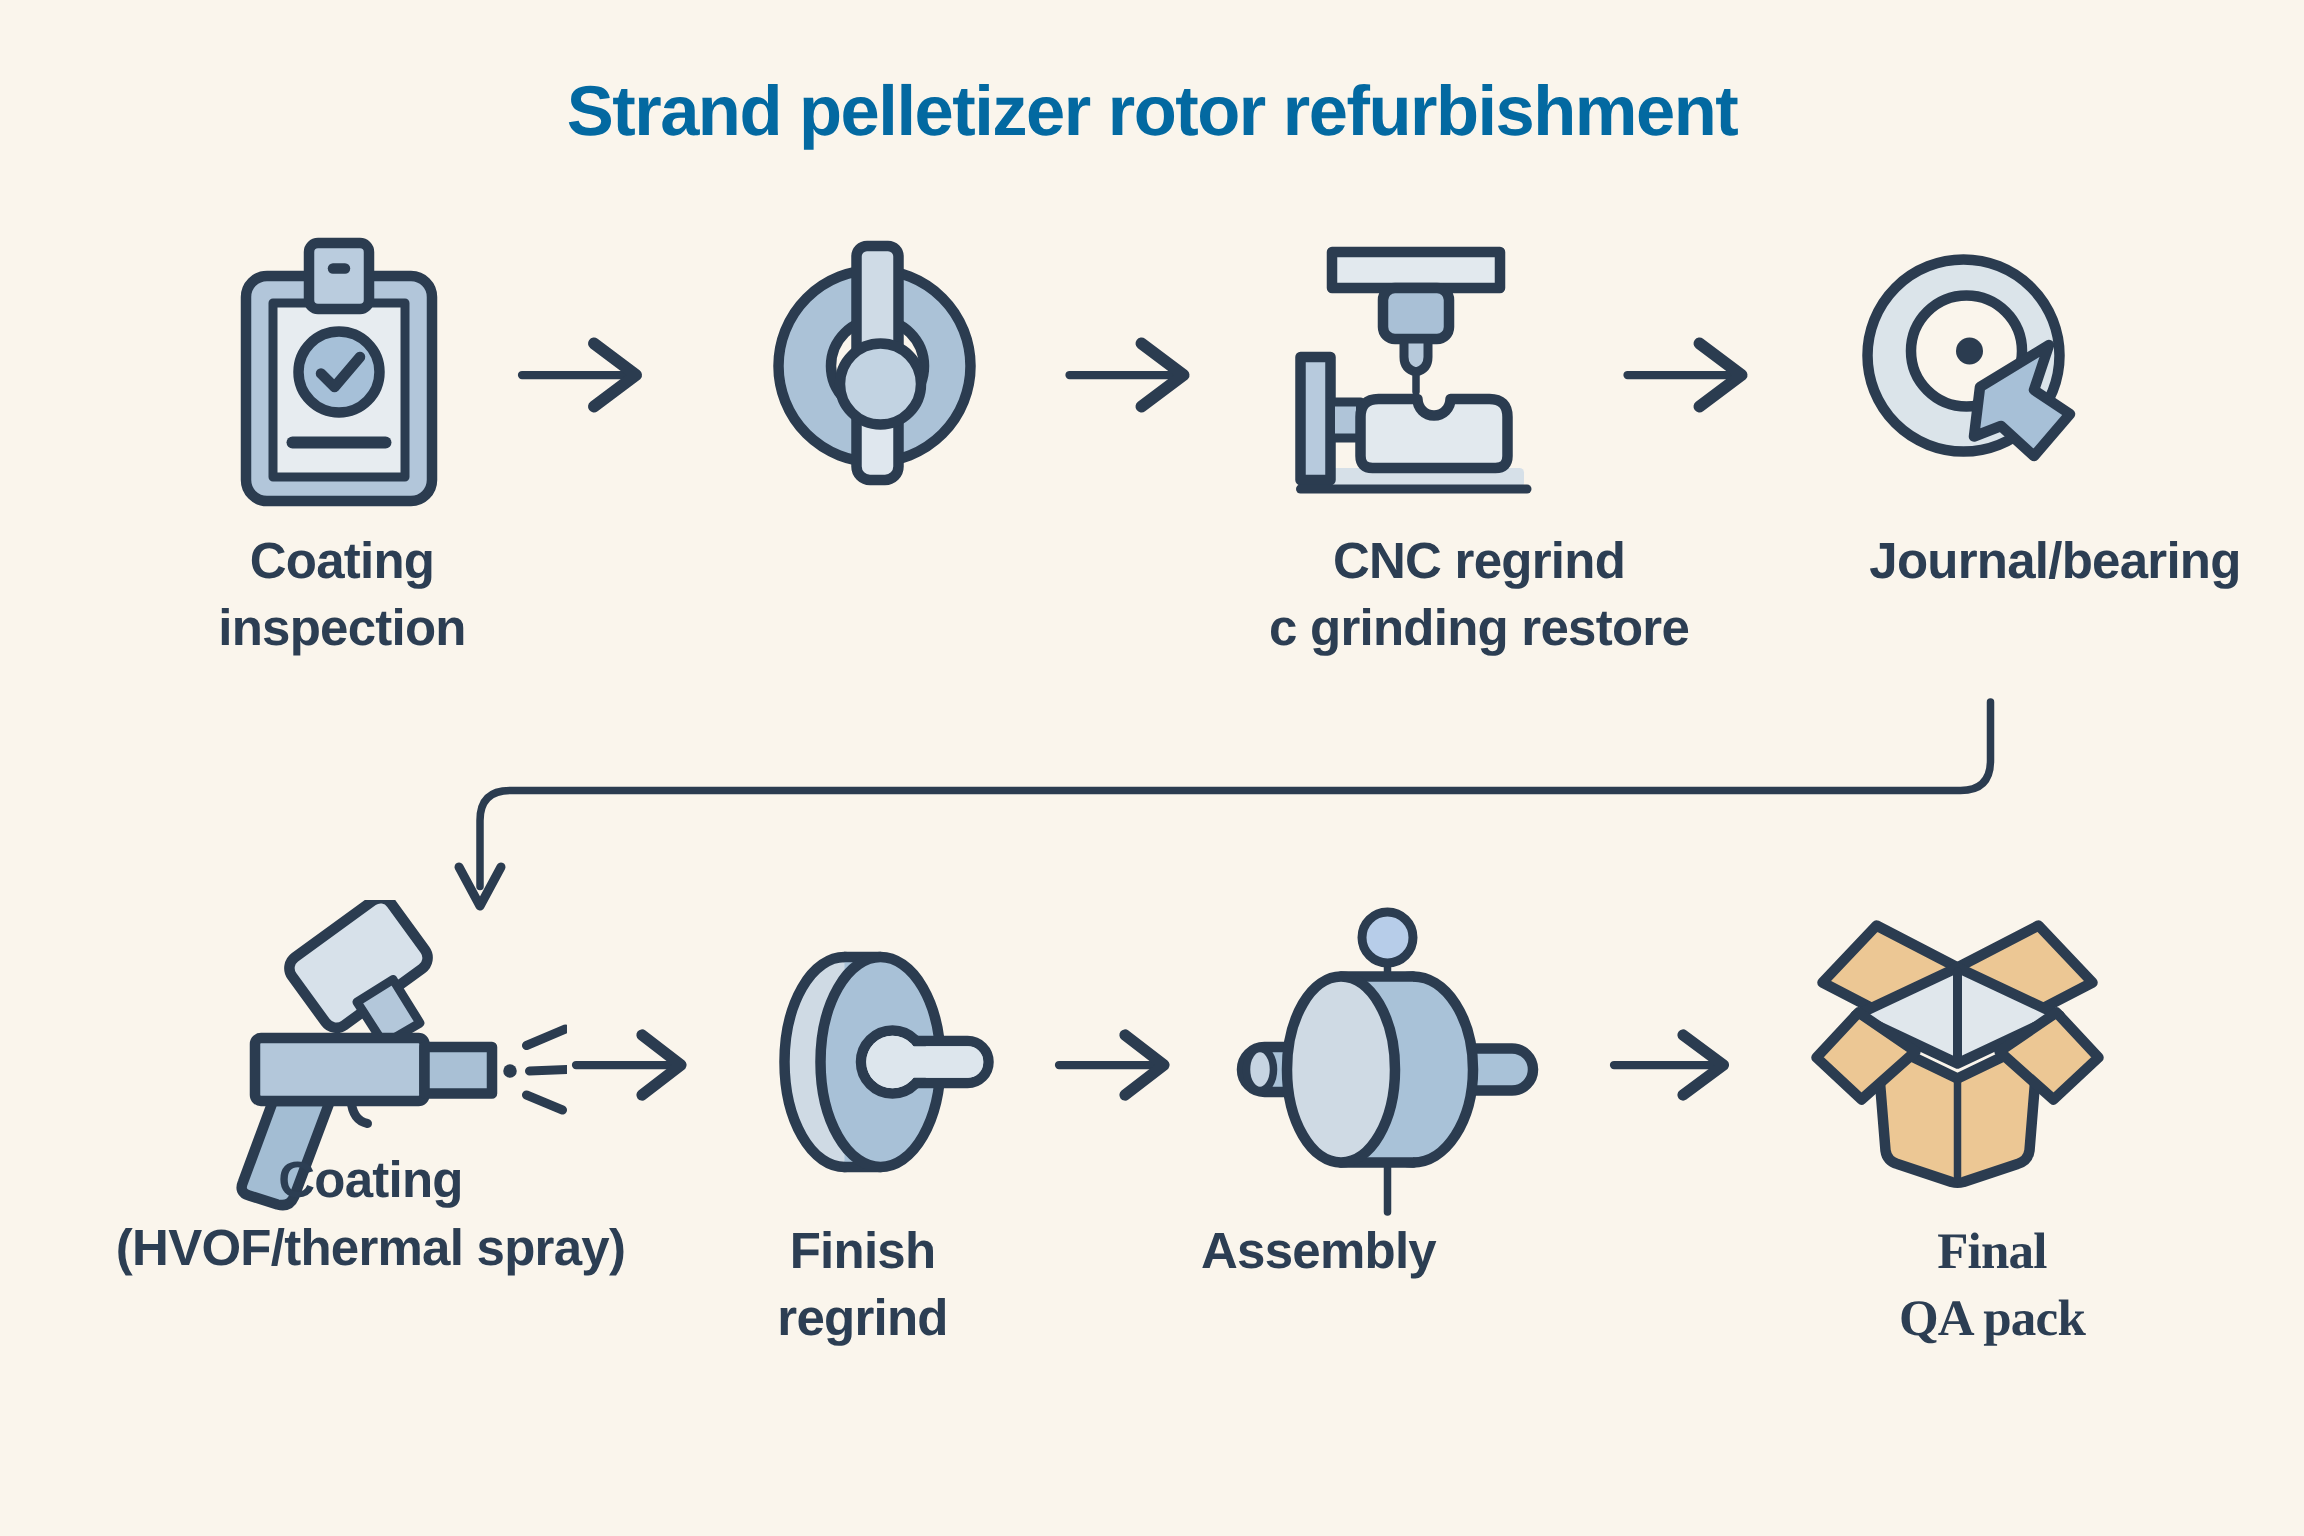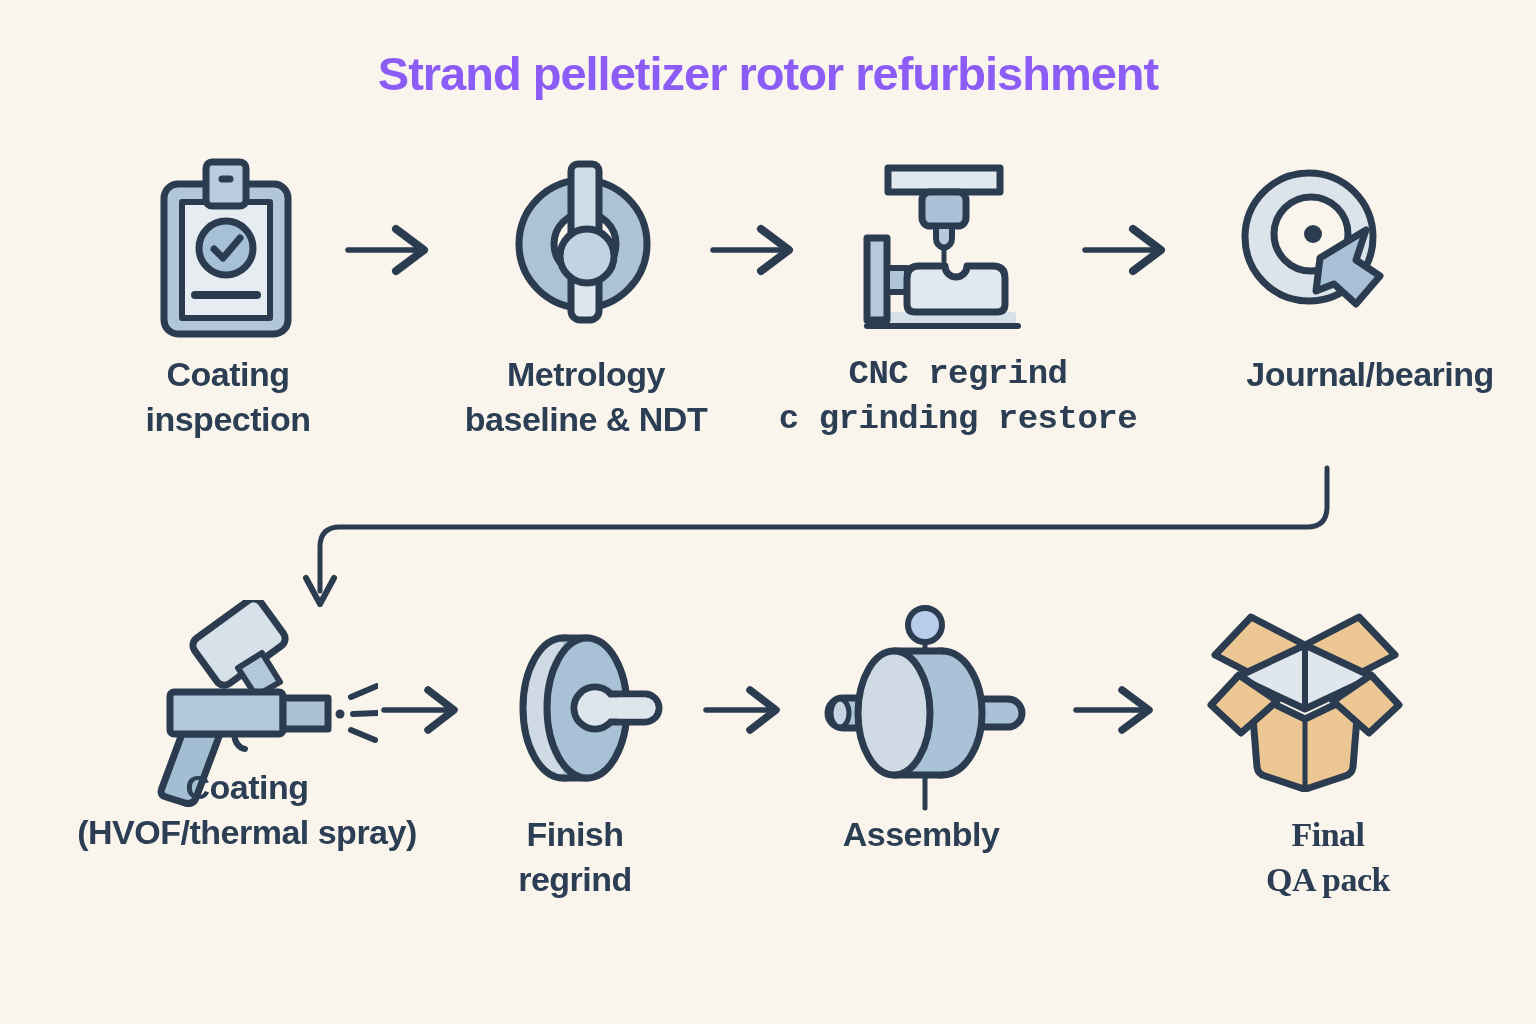--- a/index.html
+++ b/index.html
@@ -14,21 +14,21 @@
   }
   .title {
     position: absolute;
     top: 46px;
     left: 0;
     width: 100%;
     text-align: center;
     font-size: 47px;
     font-weight: 700;
     letter-spacing: -1px;
-    color: #8b5cf6;
+    color: #0369a1;
   }
   .icon { position: absolute; }
   .label {
     position: absolute;
     text-align: center;
     font-size: 34px;
     font-weight: 700;
     line-height: 45px;
     letter-spacing: -0.5px;
     color: #2C3E53;
@@ -104,25 +104,21 @@
     <g stroke="#2B3C50" fill="none" stroke-linecap="round" stroke-linejoin="round">
       <line x1="5" y1="28" x2="74" y2="28" stroke-width="5.5"></line>
       <path d="M53 7 L81 28 L53 49" stroke-width="8"></path>
     </g>
   </svg>
 
   <div class="label" style="left:28px; top:352px; width:400px;">
     <div>Coating</div>
     <div>inspection</div>
   </div>
-  <div class="label" style="left:386px; top:352px; width:400px;">
-    <div>Metrology</div>
-    <div>baseline &amp; NDT</div>
-  </div>
-  <div class="label" style="left:738px; top:352px; width:440px;font-family:Liberation Mono, monospace;">
+  <div class="label" style="left:766px; top:352px; width:440px;">
     <div>CNC regrind</div>
     <div>c grinding restore</div>
   </div>
   <div class="label" style="left:1170px; top:352px; width:400px;text-align:center;">
     <div>Journal/bearing</div>
   </div>
 
   <svg class="connector" width="1536" height="1024" viewBox="0 0 1536 1024">
     <g stroke="#2B3C50" fill="none" stroke-linecap="round" stroke-linejoin="round">
       <path d="M1327 468 L1327 507 Q1327 527 1307 527 L340 527 Q320 527 320 547 L320 591" stroke-width="5"></path>
@@ -207,21 +203,21 @@
   </svg>
 
   <div class="label" style="left:27px; top:765px; width:440px;">
     <div>Coating</div>
     <div>(HVOF/thermal spray)</div>
   </div>
   <div class="label" style="left:375px; top:812px; width:400px;">
     <div>Finish</div>
     <div>regrind</div>
   </div>
-  <div class="label" style="left:721px; top:812px; width:400px;">
+  <div class="label" style="left:679px; top:812px; width:400px;">
     <div>Assembly</div>
   </div>
   <div class="label" style="left:1128px; top:812px; width:400px;font-family:Liberation Serif, serif;">
     <div>Final</div>
     <div>QA pack</div>
   </div>
 
 </div>
 
 </body></html>

